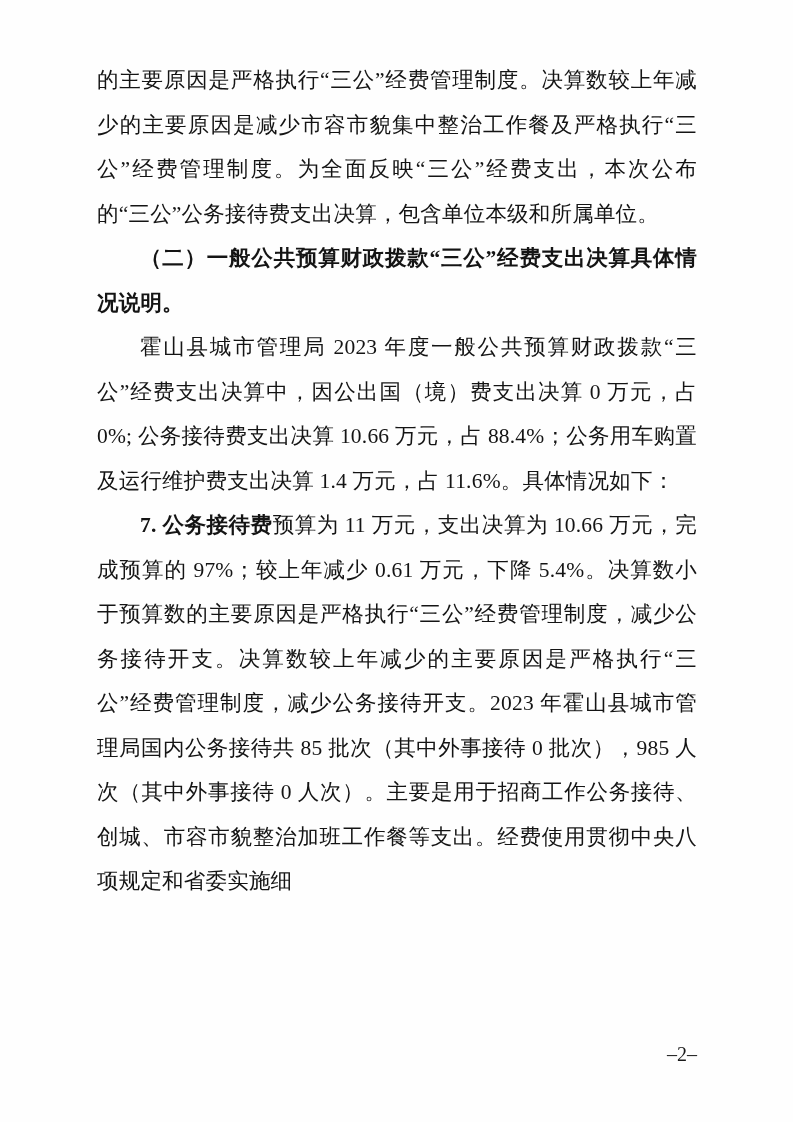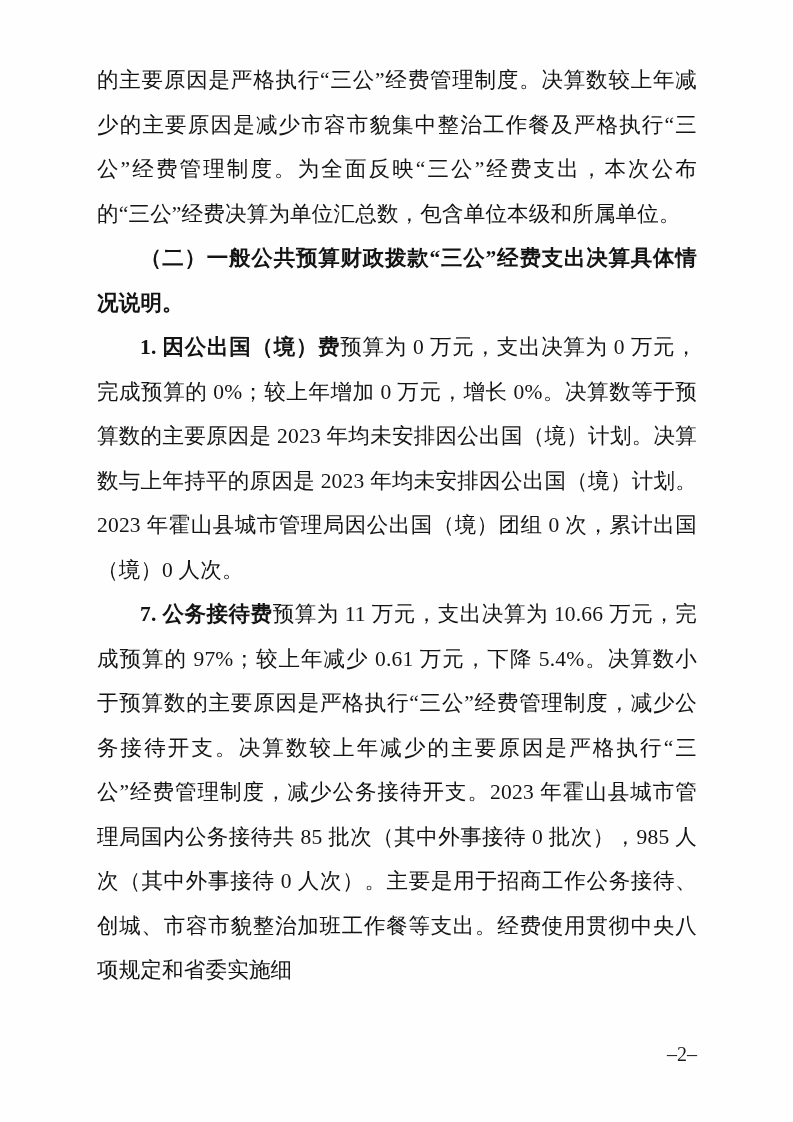--- a/index.html
+++ b/index.html
@@ -58,24 +58,24 @@
     color: #191919;
     font-family: "Liberation Serif", "DejaVu Serif", serif;
   }
 </style>
 </head>
 <body>
 
 <div class="page">
   <div class="content">
 
-    <p class="tight">的主要原因是严格执行“三公”经费管理制度。决算数较上年减少的主要原因是减少市容市貌集中整治工作餐及严格执行“三公”经费管理制度。为全面反映“三公”经费支出，本次公布的“三公”经费决算为单位汇总数，包含单位本级和所属单位。</p>
+    <p class="tight">的主要原因是严格执行“三公”经费管理制度。决算数较上年减少的主要原因是减少市容市貌集中整治工作餐及严格执行“三公”经费管理制度。为全面反映“三公”经费支出，本次公布的“三公”公务接待费支出决算，包含单位本级和所属单位。</p>
 
     <p class="indent bold">（二）一般公共预算财政拨款“三公”经费支出决算具体情况说明。</p>
 
+    <p class="indent">霍山县城市管理局 2023 年度一般公共预算财政拨款“三公”经费支出决算中，因公出国（境）费支出决算 0 万元，占 0%; 公务接待费支出决算 10.66 万元，占 88.4%；公务用车购置及运行维护费支出决算 1.4 万元，占 11.6%。具体情况如下：</p>
 
-    <p class="indent"><span class="bold">1. 因公出国（境）费</span><span>预算为 0 万元，支出决算为 0 万元，完成预算的 0%；较上年增加 0 万元，增长 0%。决算数等于预算数的主要原因是 2023 年均未安排因公出国（境）计划。决算数与上年持平的原因是 2023 年均未安排因公出国（境）计划。2023 年霍山县城市管理局因公出国（境）团组 0 次，累计出国（境）0 人次。</span></p>
 
     <p class="indent"><span class="bold">7. 公务接待费</span><span>预算为 11 万元，支出决算为 10.66 万元，完成预算的 97%；较上年减少 0.61 万元，下降 5.4%。决算数小于预算数的主要原因是严格执行“三公”经费管理制度，减少公务接待开支。决算数较上年减少的主要原因是严格执行“三公”经费管理制度，减少公务接待开支。2023 年霍山县城市管理局国内公务接待共 85 批次（其中外事接待 0 批次），985 人次（其中外事接待 0 人次）。主要是用于招商工作公务接待、创城、市容市貌整治加班工作餐等支出。经费使用贯彻中央八项规定和省委实施细</span></p>
 
     <div class="pagenum">–2–</div>
   </div>
 </div>
 
 </body></html>

